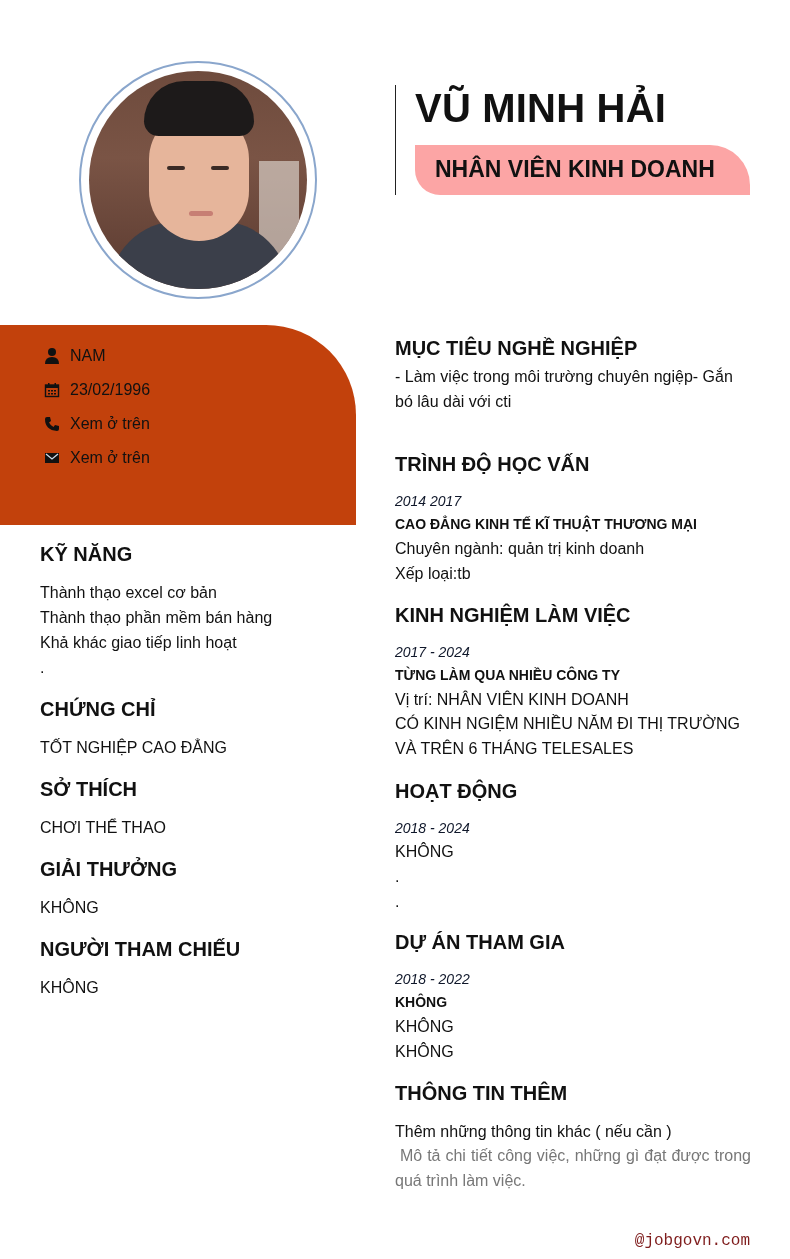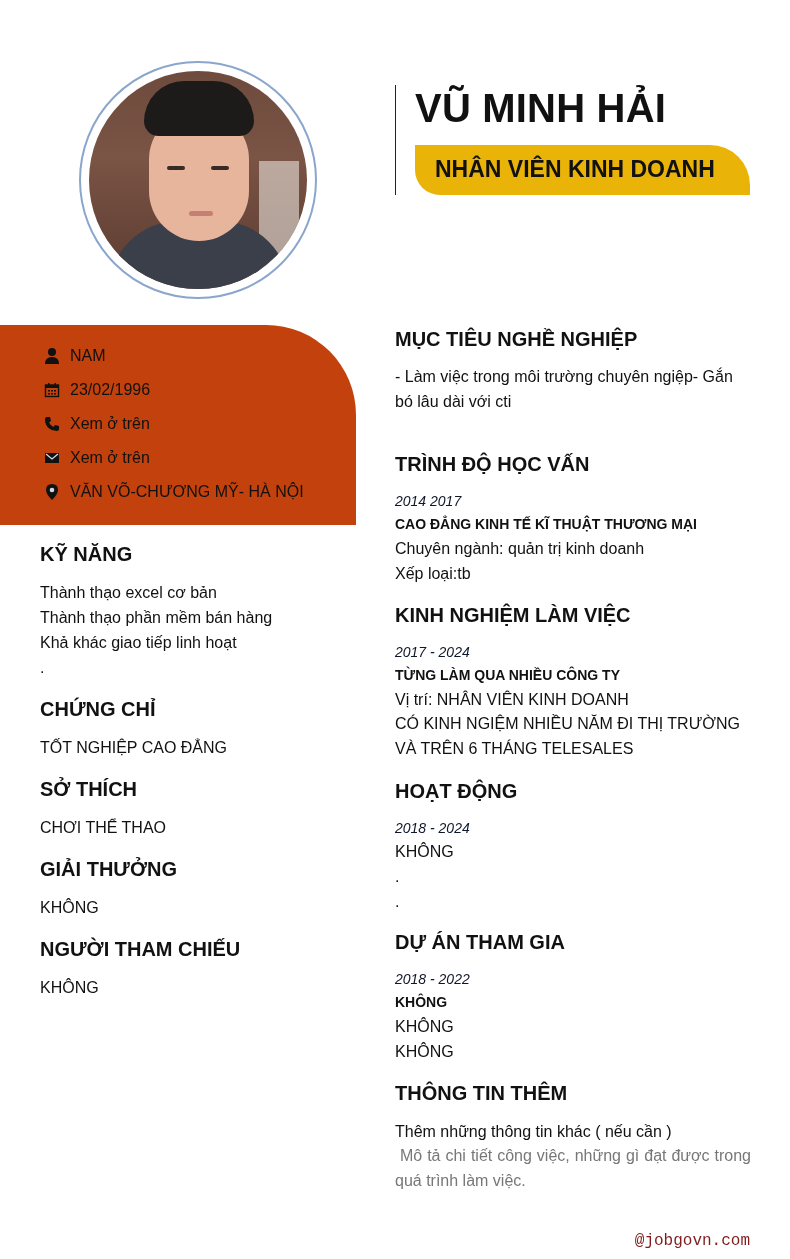--- a/index.html
+++ b/index.html
@@ -20,21 +20,21 @@
   .avatar .shirt { position:absolute; left:20px; top:150px; width:180px; height:90px; border-radius:70px 70px 0 0; background:#3b3f4a; }
   .avatar .face { position:absolute; left:60px; top:40px; width:100px; height:130px; border-radius:48px 48px 50px 50px; background:#e6b59b; }
   .avatar .eye { position:absolute; top:95px; width:18px; height:4px; background:#3a2a25; border-radius:2px; }
   .avatar .mouth { position:absolute; left:100px; top:140px; width:24px; height:5px; background:#c77f74; border-radius:3px; }
   .avatar .wall { position:absolute; left:170px; top:90px; width:40px; height:110px; background:#e8e2dc; opacity:.6; }
 
   .vline { position: absolute; left: 395px; top: 85px; width: 1px; height: 110px; background: #222; }
   .name { position: absolute; left: 415px; top: 86px; font-size: 40px; font-weight: 700; letter-spacing: 0.2px; color: #111; white-space: nowrap; }
   .title-bar {
     position: absolute; left: 415px; top: 145px; width: 335px; height: 50px;
-    background: #eab308; border-radius: 0 40px 0 25px;
+    background: #fca5a5; border-radius: 0 40px 0 25px;
   }
   .title-text { position: absolute; left: 20px; top: 11px; font-size: 23px; font-weight: 700; color: #111; white-space: nowrap; }
 
   .info-panel {
     position: absolute; left: 0; top: 325px; width: 356px; height: 200px;
     background: #c2410c; border-radius: 0 90px 0 0;
   }
   .info-row { position: absolute; left: 42px; height: 24px; display: flex; align-items: center; }
   .info-row .ico { width: 20px; height: 20px; display:flex; align-items:center; justify-content:center; margin-right: 8px; }
   .info-row .txt { font-size: 16px; color: #111; white-space: nowrap; }
@@ -108,50 +108,41 @@
   </div>
   <div class="info-row" style="top:121px">
     <span class="ico">
       <svg width="16" height="14" viewBox="0 0 16 14">
           <rect x="1" y="2" width="14" height="10" fill="#111"></rect>
           <path d="M2 3 L8 8 L14 3" fill="none" stroke="#cddbeb" stroke-width="1.3"></path>
         </svg>
     </span>
     <span class="txt">Xem ở trên</span>
   </div>
-  <div class="info-row" style="top:155px">
-    <span class="ico">
-      <svg width="14" height="18" viewBox="0 0 14 18">
-          <path d="M7 1 Q13 1 13 7 Q13 11 7 17 Q1 11 1 7 Q1 1 7 1 Z" fill="#111"></path>
-          <circle cx="7" cy="7" r="2.3" fill="#cddbeb"></circle>
-        </svg>
-    </span>
-    <span class="txt">VĂN VÕ-CHƯƠNG MỸ- HÀ NỘI</span>
-  </div>
 </div>
 
 <div class="sec-h" style="left:40px; top:543px">KỸ NĂNG</div>
 <div class="txt14" style="left:40px; top:584px">Thành thạo excel cơ bản</div>
 <div class="txt14" style="left:40px; top:609px">Thành thạo phần mềm bán hàng</div>
 <div class="txt14" style="left:40px; top:634px">Khả khác giao tiếp linh hoạt</div>
 <div class="txt14" style="left:40px; top:659px">.</div>
 
 <div class="sec-h" style="left:40px; top:698px">CHỨNG CHỈ</div>
 <div class="txt14" style="left:40px; top:739px">TỐT NGHIỆP CAO ĐẲNG</div>
 
 <div class="sec-h" style="left:40px; top:778px">SỞ THÍCH</div>
 <div class="txt14" style="left:40px; top:819px">CHƠI THỂ THAO</div>
 
 <div class="sec-h" style="left:40px; top:858px">GIẢI THƯỞNG</div>
 <div class="txt14" style="left:40px; top:899px">KHÔNG</div>
 
 <div class="sec-h" style="left:40px; top:938px">NGƯỜI THAM CHIẾU</div>
 <div class="txt14" style="left:40px; top:979px">KHÔNG</div>
 
-<div class="sec-h" style="left:395px; top:328px">MỤC TIÊU NGHỀ NGHIỆP</div>
+<div class="sec-h" style="left:395px; top:337px">MỤC TIÊU NGHỀ NGHIỆP</div>
 <div class="txt14 wrap" style="left:395px; top:364px">- Làm việc trong môi trường chuyên ngiệp- Gắn bó lâu dài với cti</div>
 
 <div class="sec-h" style="left:395px; top:453px">TRÌNH ĐỘ HỌC VẤN</div>
 <div class="txt14i" style="left:395px; top:493px">2014 2017</div>
 <div class="txt14b" style="left:395px; top:516px">CAO ĐẲNG KINH TẾ KĨ THUẬT THƯƠNG MẠI</div>
 <div class="txt14" style="left:395px; top:540px">Chuyên ngành: quản trị kinh doanh</div>
 <div class="txt14" style="left:395px; top:565px">Xếp loại:tb</div>
 
 <div class="sec-h" style="left:395px; top:604px">KINH NGHIỆM LÀM VIỆC</div>
 <div class="txt14i" style="left:395px; top:644px">2017 - 2024</div>

